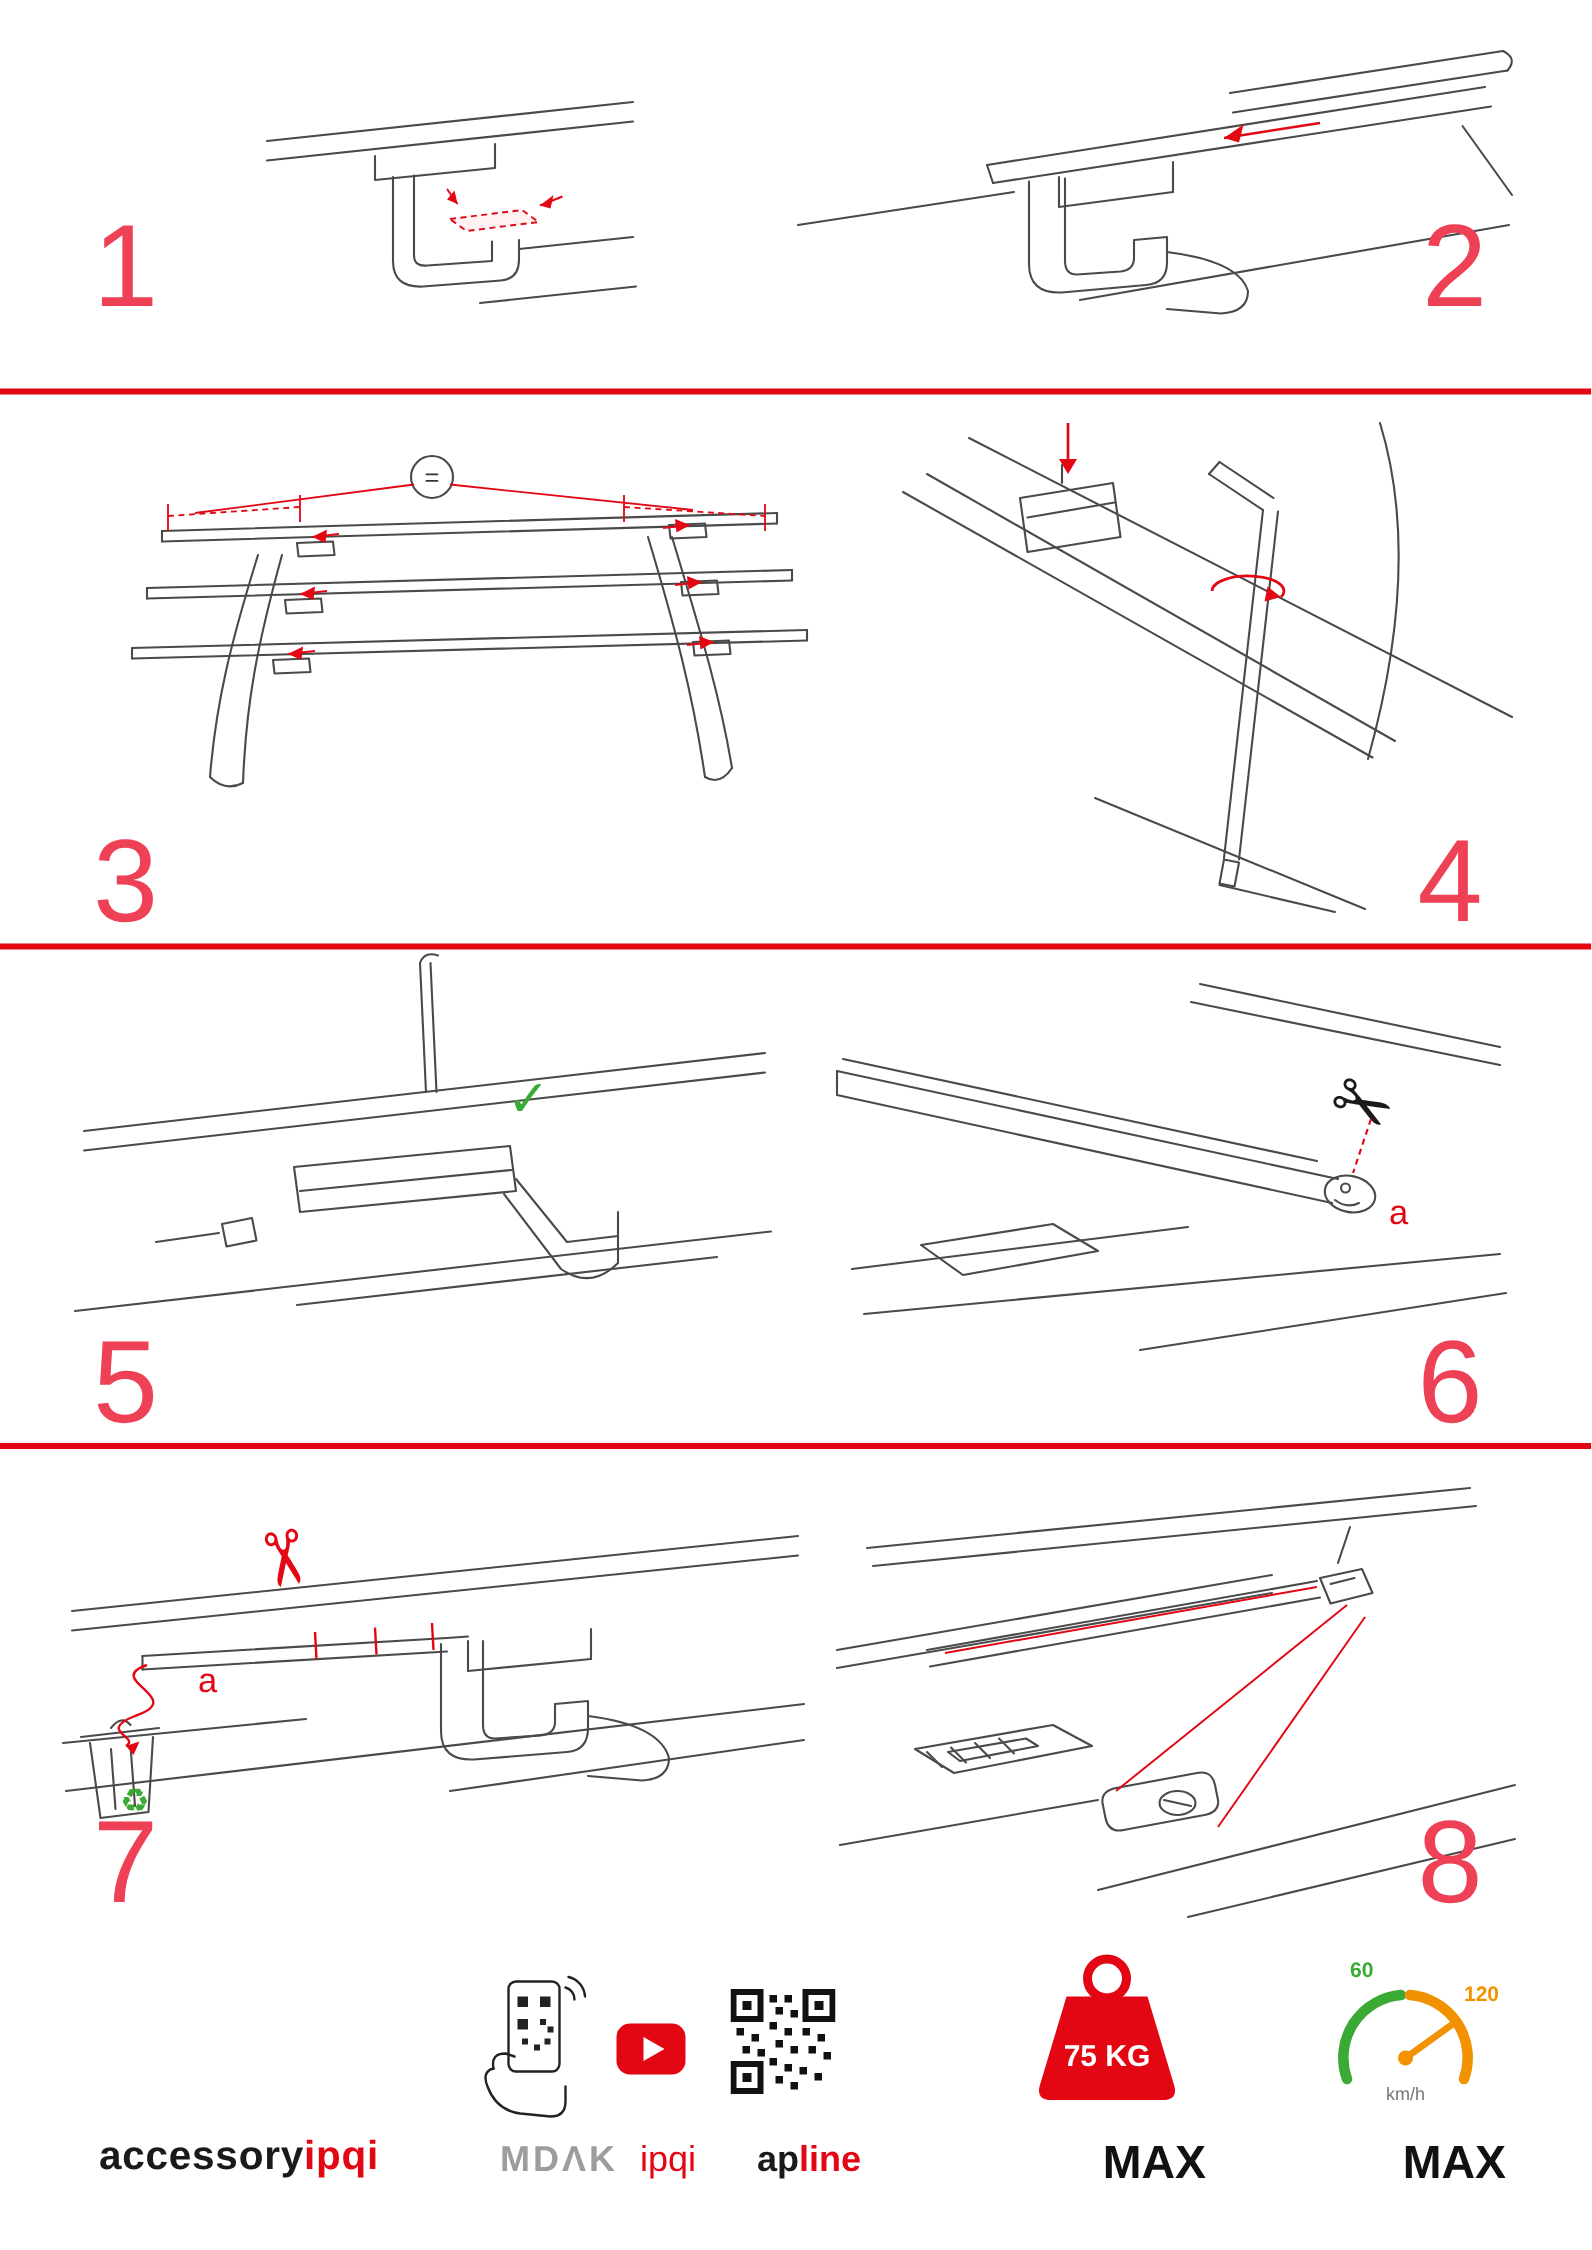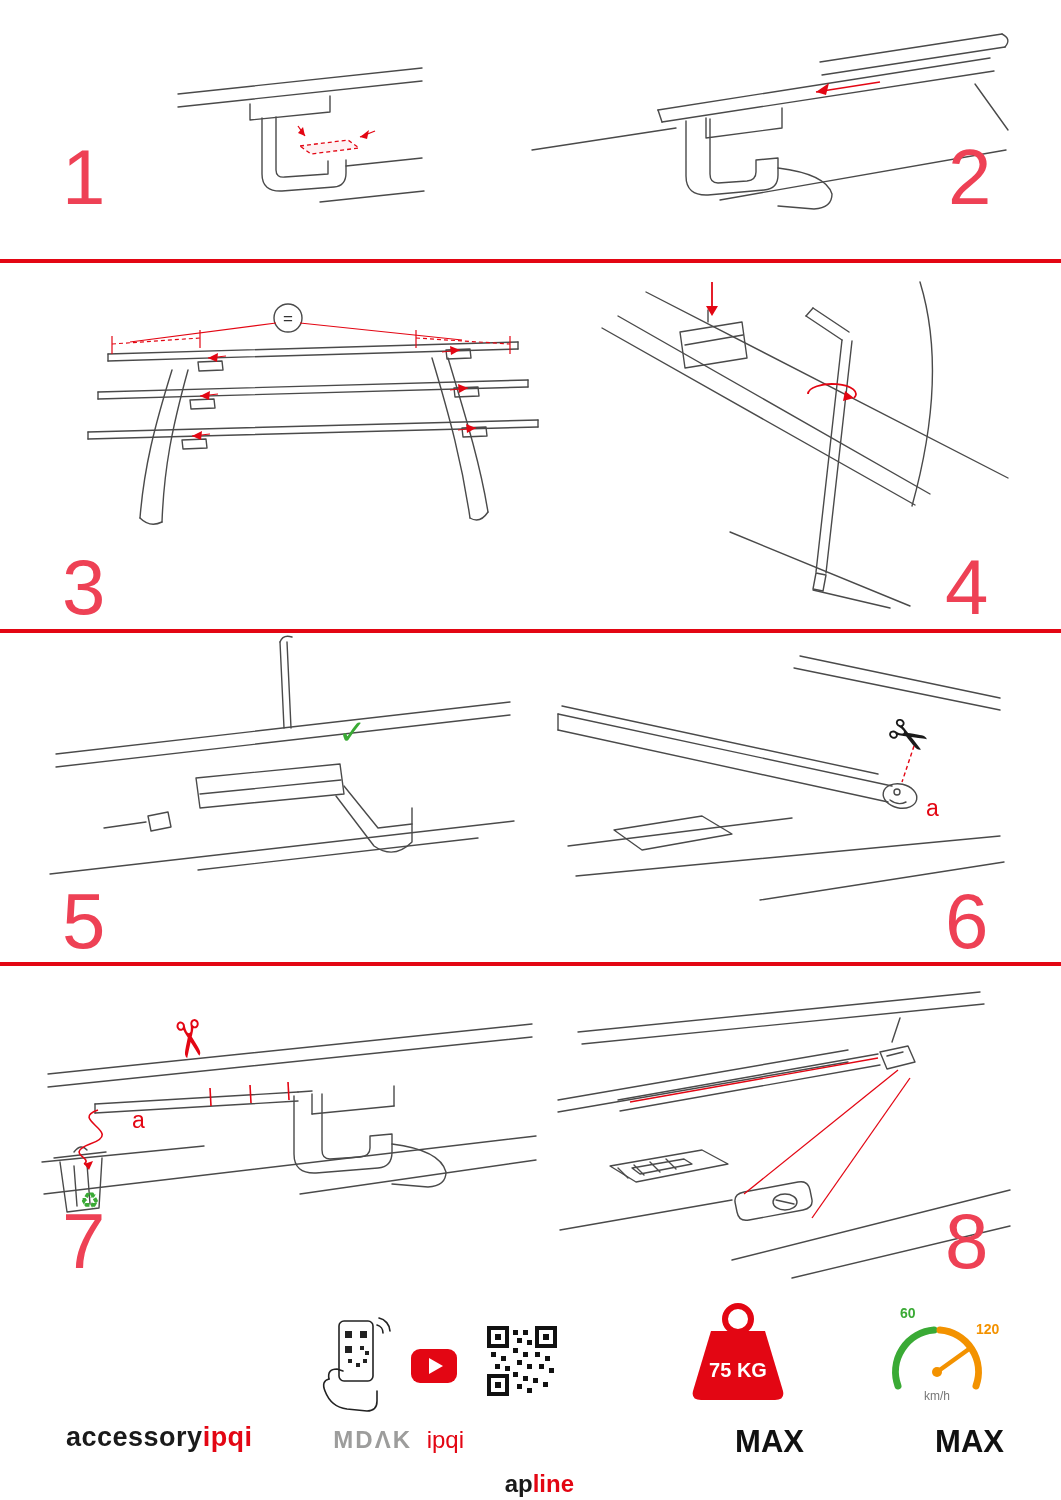--- a/index.html
+++ b/index.html
@@ -324,21 +324,21 @@
       <rect x="30" y="34" width="5" height="5"></rect>
         <rect x="40" y="38" width="5" height="5"></rect>
       <rect x="26" y="46" width="5" height="5"></rect>
         <rect x="36" y="50" width="5" height="5"></rect>
       <rect x="46" y="52" width="5" height="5"></rect>
         <rect x="56" y="56" width="5" height="5"></rect>
       <rect x="30" y="58" width="5" height="5"></rect>
         <rect x="40" y="62" width="5" height="5"></rect>
     </g>
   </svg>
-  <div class="partner-label apline" style="left:478px;top:1472px;width:96px">
+  <div class="partner-label apline" style="left:478px;top:1428px;width:96px">
     <span>ap</span><span class="red">line</span>
   </div>
 
   <svg class="illu" style="left:672px;top:1298px" width="132" height="112" viewBox="0 0 132 112">
     <circle cx="66" cy="21" r="13" fill="none" stroke="#e30613" stroke-width="6"></circle>
     <path d="M39 33 L93 33 L111 93 Q113 102 103 102 L29 102 Q19 102 21 93 Z" fill="#e30613"></path>
     <text x="66" y="79" text-anchor="middle" font-size="20" font-weight="bold" fill="#ffffff">75 KG</text>
   </svg>
   <div class="max-label" style="left:672px;top:1426px;width:132px">MAX</div>
 

